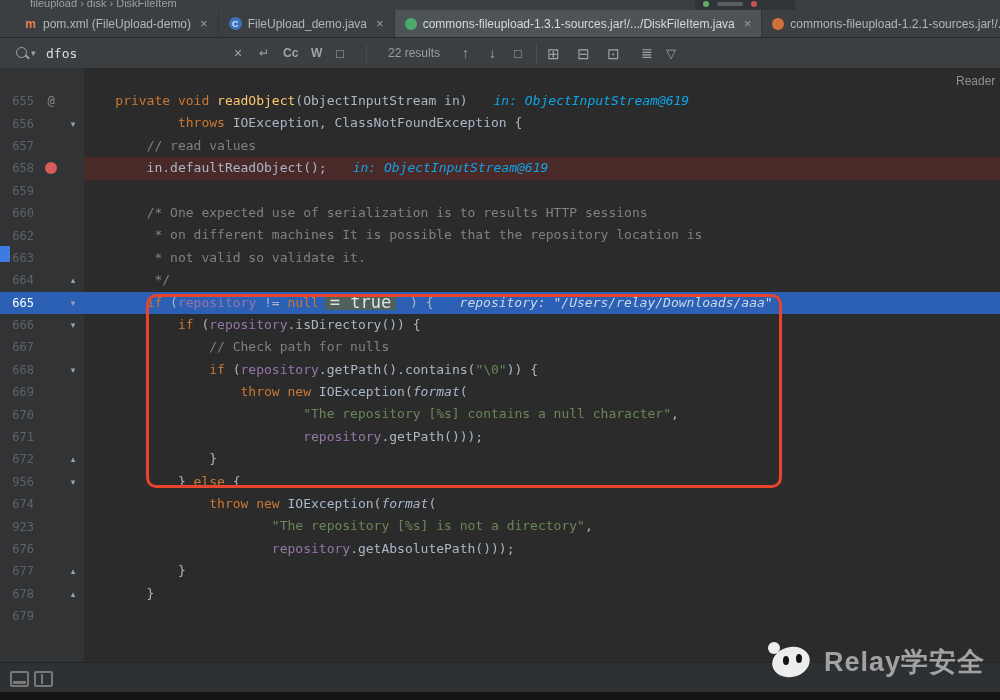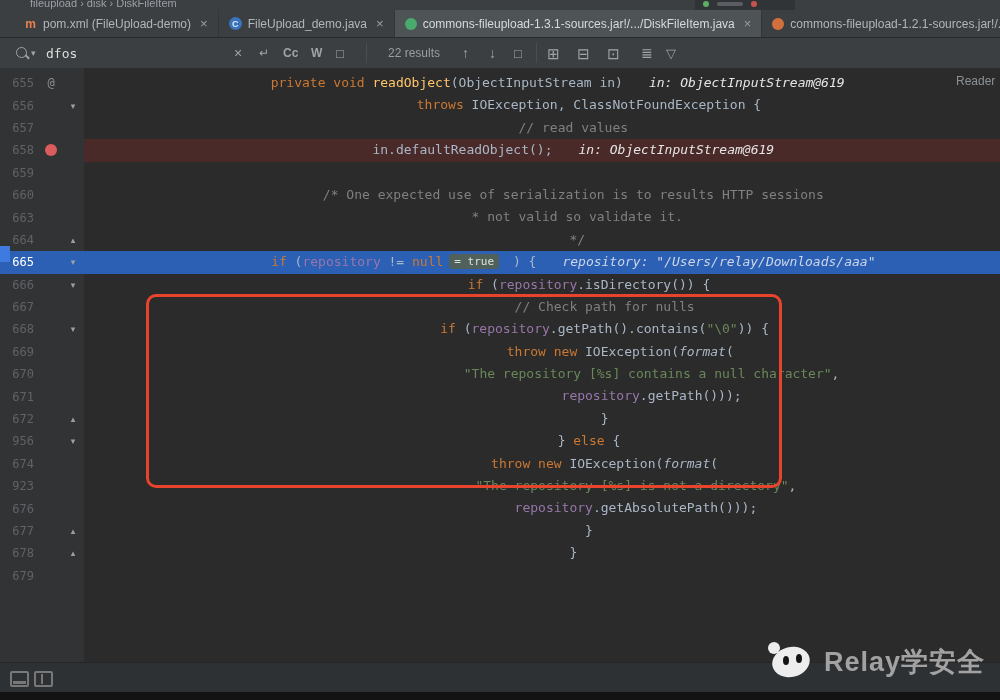--- a/index.html
+++ b/index.html
@@ -50,36 +50,36 @@
   .fb.i-rem{left:577px;font-size:15px;}
   .fb.i-all{left:607px;font-size:15px;}
   .fb.i-flt{left:641px;font-size:14px;}
   .fb.i-fun{left:666px;font-size:13px;}
   .divider{position:absolute;top:5px;bottom:5px;width:1px;background:#4b4e50;}
   .divider.d1{left:366px;} .divider.d2{left:536px;}
 
   
   .editor{position:absolute;top:68px;left:0;right:0;height:594px;background:#2b2b2b;overflow:hidden;}
   .gutter-strip{position:absolute;left:0;top:0;width:84px;height:100%;background:#313335;z-index:0;}
-  #code-lines{position:relative;z-index:1;padding-top:4px;text-align:center;}
+  #code-lines{position:relative;z-index:1;padding-top:22px;}
   .row{display:flex;height:22.4px;align-items:center;}
   .gut{height:100%;display:flex;align-items:center;background:transparent;flex:0 0 auto;}
   .gut.num{width:40px;justify-content:flex-end;padding-right:6px;box-sizing:border-box;color:#606366;font:12px "DejaVu Sans Mono",monospace;}
   .gut.ic{width:22px;justify-content:center;color:#8c8c8c;font:12px "DejaVu Sans Mono",monospace;}
   .gut.fold{width:22px;justify-content:center;color:#9aa0a6;font-size:9px;}
   .bpdot{width:12px;height:12px;border-radius:50%;background:#db5c5c;display:inline-block;}
   .code{flex:1 1 auto;margin:0;height:100%;white-space:pre;font:13px "DejaVu Sans Mono",monospace;line-height:22.4px;color:#a9b7c6;}
   .row.bg-exec{background:#2b60b4;}
   .row.bg-exec .gut.num{color:#ffffff;}
   .row.bg-bp .code{background:#4a2929;}
   .s-pl{color:#a9b7c6;} .s-kw{color:#cc7832;} .s-str{color:#6a8759;}
   .s-com{color:#808080;} .s-fld{color:#9876aa;} .s-fn{color:#ffc66b;}
   .s-itl{color:#a9b7c6;font-style:italic;}
-  .s-chip{display:inline-block;background:#50605a;color:#dde3dd;border-radius:3px;padding:0 5px;margin:0 6px;font-size:11px;line-height:15px;vertical-align:middle;transform:translateY(-1px);}
-  .hint{color:#e5e5e5;font-style:italic;margin-left:26px;}
+  .s-chip{display:inline-block;background:#50605a;color:#dde3dd;border-radius:3px;padding:0 5px;margin:0 6px;font-size:17px;line-height:15px;vertical-align:middle;transform:translateY(-1px);}
+  .hint{color:#0ea5e9;font-style:italic;margin-left:26px;}
   .hintx{color:#cdd6e8;font-style:italic;margin-left:26px;}
 
   
   .annotation{position:absolute;left:146px;top:294px;width:630px;height:188px;border:3px solid #e8432d;border-radius:10px;z-index:6;pointer-events:none;}
   .reader{position:absolute;left:956px;top:74px;color:#8b9096;font-size:12px;z-index:7;}
   .left-marker{position:absolute;left:0;top:246px;width:10px;height:16px;background:#3f7ae0;z-index:7;}
 
   
   .bottom-panel{position:absolute;top:662px;left:0;right:0;height:30px;background:#2e3134;border-top:1px solid #242628;}
   .bicon{position:absolute;top:8px;width:15px;height:12px;border:2px solid #787878;border-radius:2px;display:inline-block;}
@@ -188,20 +188,26 @@
         <span class="gut fold"></span>
         <pre class="code"></pre>
       </div>
       <div class="row">
         <span class="gut num">660</span>
         <span class="gut ic"></span>
         <span class="gut fold"></span>
         <pre class="code"><span class="s-pl">        </span><span class="s-com">/* One expected use of serialization is to results HTTP sessions</span></pre>
       </div>
       <div class="row">
+        <span class="gut num">662</span>
+        <span class="gut ic"></span>
+        <span class="gut fold"></span>
+        <pre class="code"><span class="s-pl">         </span><span class="s-com">* on different machines It is possible that the repository location is</span></pre>
+      </div>
+      <div class="row">
         <span class="gut num">663</span>
         <span class="gut ic"></span>
         <span class="gut fold"></span>
         <pre class="code"><span class="s-pl">         </span><span class="s-com">* not valid so validate it.</span></pre>
       </div>
       <div class="row">
         <span class="gut num">664</span>
         <span class="gut ic"></span>
         <span class="gut fold">▴</span>
         <pre class="code"><span class="s-pl">         </span><span class="s-com">*/</span></pre>

